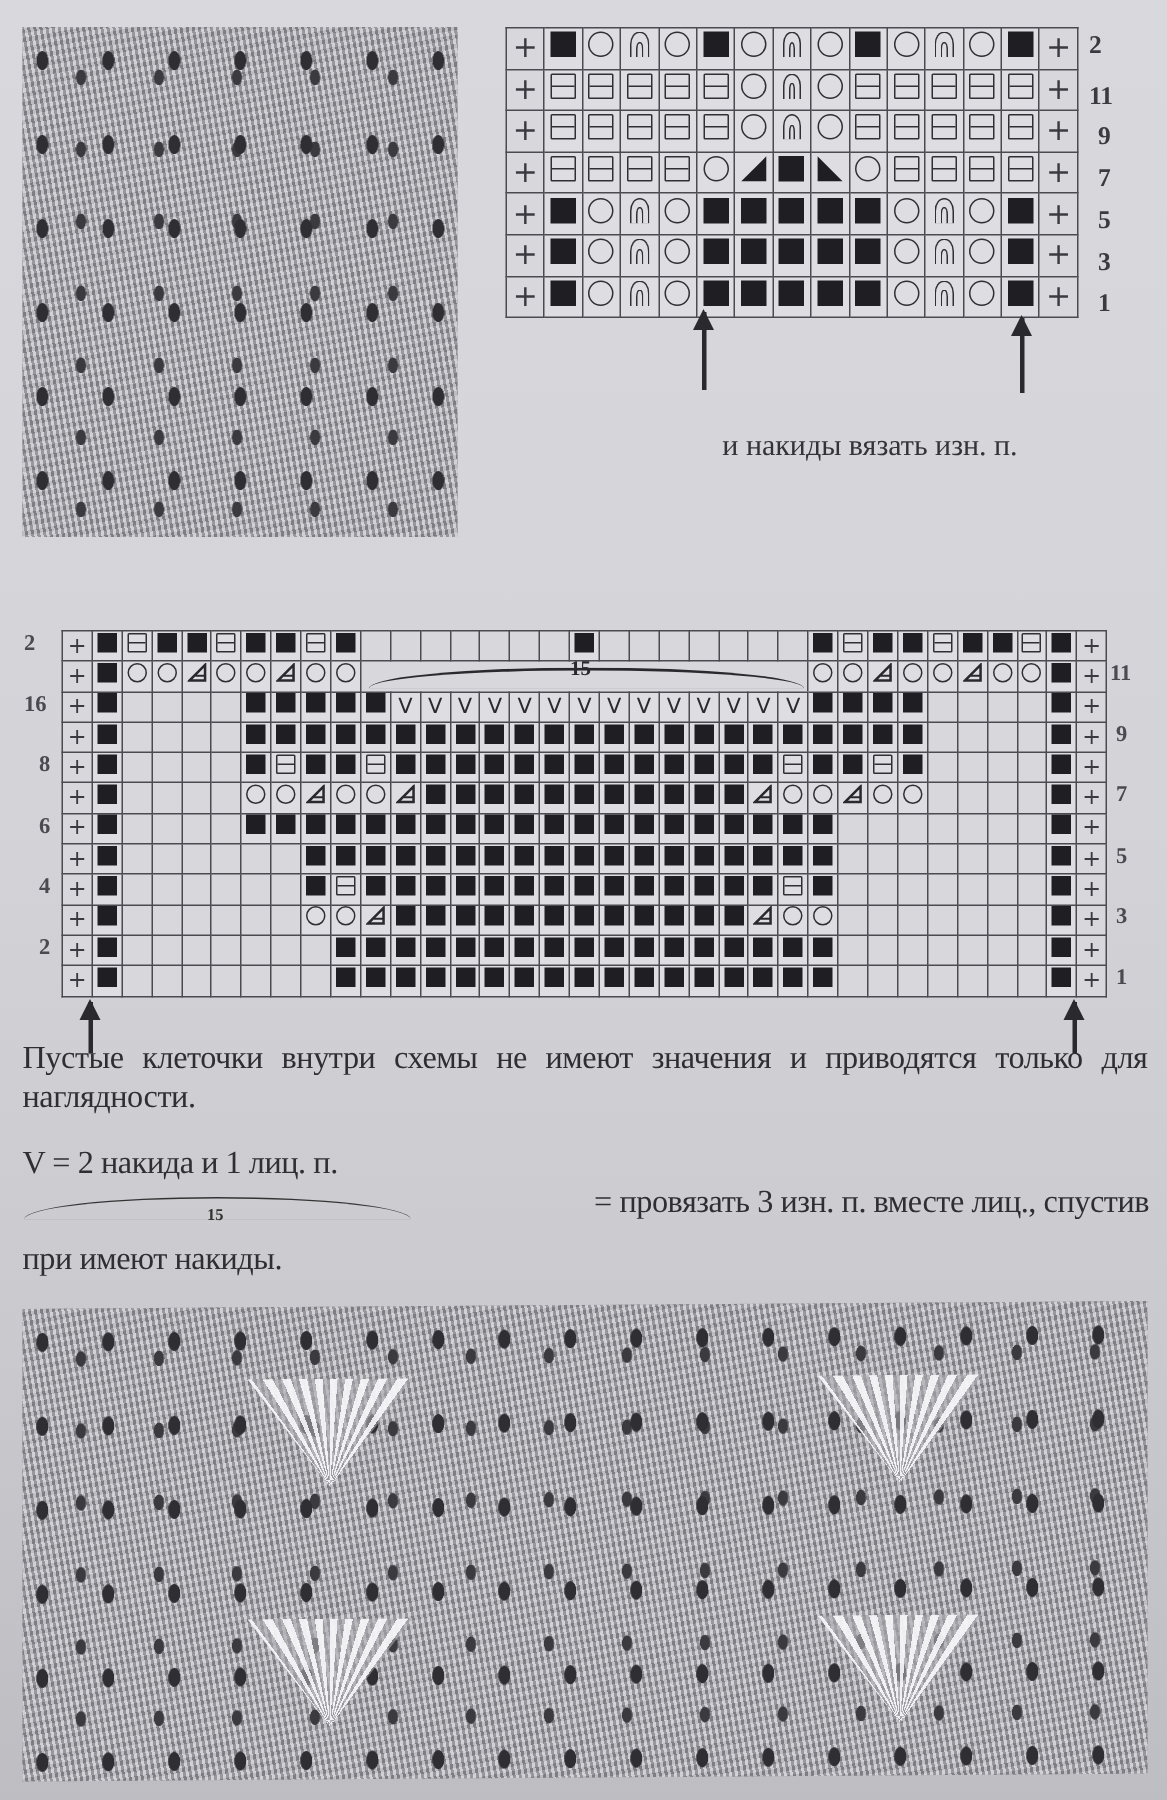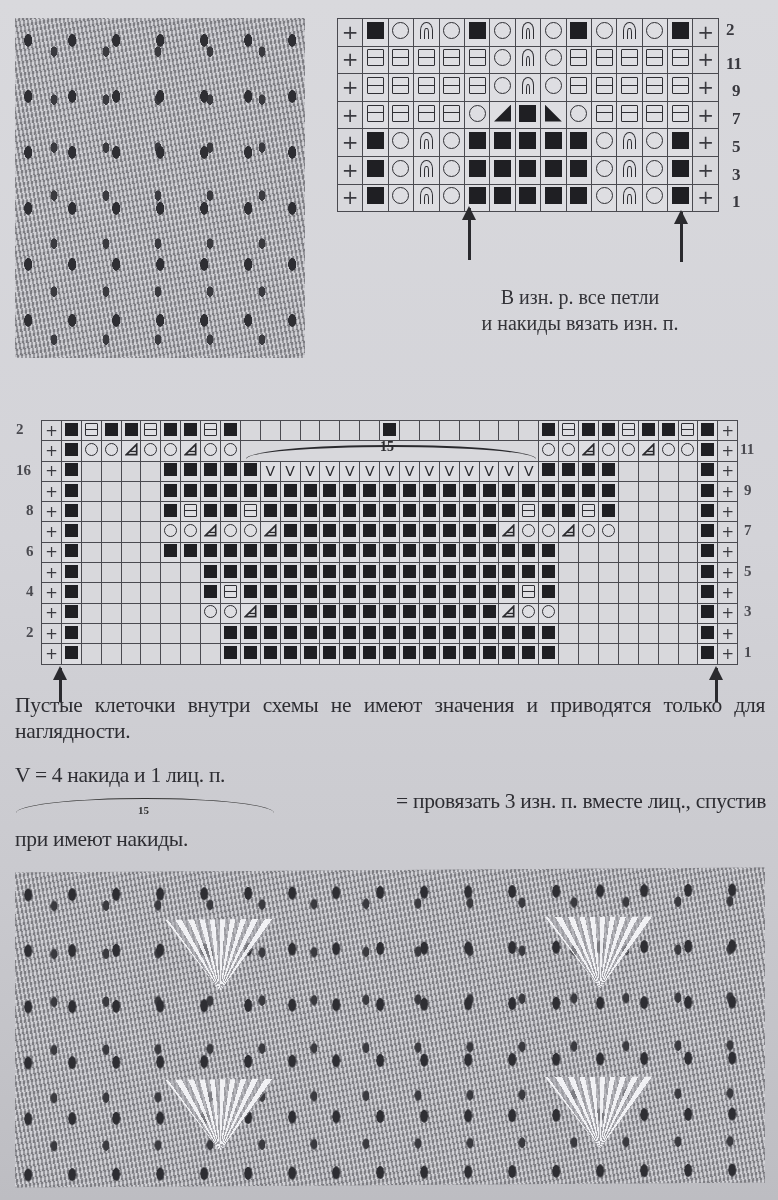--- a/index.html
+++ b/index.html
@@ -199,21 +199,20 @@
     <div class="rownum" style="left: 732px; top: 81.4px;">9</div>
     <div class="rownum" style="left: 732px; top: 109.1px;">7</div>
     <div class="rownum" style="left: 732px; top: 136.8px;">5</div>
     <div class="rownum" style="left: 732px; top: 164.5px;">3</div>
     <div class="rownum" style="left: 732px; top: 192.2px;">1</div>
   </div>
 <div class="arrow" style="left:468px; top:208px; height:52px;"></div>
 <div class="arrow" style="left:680px; top:212px; height:50px;"></div>
 
 <div class="note" style="left:420px; top:284px; width:320px;">
-  <div>В изн. р. все петли</div>
   <div>и накиды вязать изн. п.</div>
 </div>
 
 <table id="chart2" class="chart">
     <tbody id="chart2-body">
       <tr>
         <td><span class="sym sym-plus" style="font-size: 15px; line-height: 1;">+</span></td>
         <td class="has-sym"><span class="sym sym-knit" style="width: 13px; height: 13px;"></span></td>
         <td class="has-sym"><span class="sym sym-bar" style="width: 13px; height: 13px;"></span></td>
         <td class="has-sym"><span class="sym sym-knit" style="width: 13px; height: 13px;"></span></td>
@@ -687,21 +686,21 @@
     <div class="rownum2" style="left: 744px; top: 562.8px;">5</div>
     <div class="rownum2" style="left: 744px; top: 603.4px;">3</div>
     <div class="rownum2" style="left: 744px; top: 644px;">1</div>
   </div>
 <div class="arc" style="left:246px; top:445px; width:290px; height:12px;"></div>
 <div class="arc-label" style="left:380px; top:439px;">15</div>
 <div class="arrow" style="left:59px; top:668px; height:34px;"></div>
 <div class="arrow" style="left:715px; top:668px; height:34px;"></div>
 
 <div class="para" style="top:692px; text-align:justify; text-align-last:left;">Пустые клеточки внутри схемы не имеют значения и приводятся только для наглядности.</div>
-<div class="para" style="top:762px;">V = 4 накида и 1 лиц. п.</div>
+<div class="para" style="top:762px;">V = 2 накида и 1 лиц. п.</div>
 <div style="position:absolute; left:16px; top:798px; width:258px; height:14px; border-top:1.5px solid #333; border-radius:50% 50% 0 0 / 100% 100% 0 0;"></div>
 <div style="position:absolute; left:138px; top:804px; font-size:11px; font-weight:bold; color:#333;">15</div>
 <div class="para" style="left:276px; width:490px; top:788px; text-align:right;">= провязать 3 изн. п. вместе лиц., спустив</div>
 <div class="para" style="top:826px;">при имеют накиды.</div>
 
 <div id="photo-bottom" class="photo">
   <div class="fan" style="left:150px; top:40px; width:110px; height:80px;"></div>
   <div class="fan" style="left:530px; top:40px; width:110px; height:80px;"></div>
   <div class="fan" style="left:150px; top:200px; width:110px; height:80px;"></div>
   <div class="fan" style="left:530px; top:200px; width:110px; height:80px;"></div>

